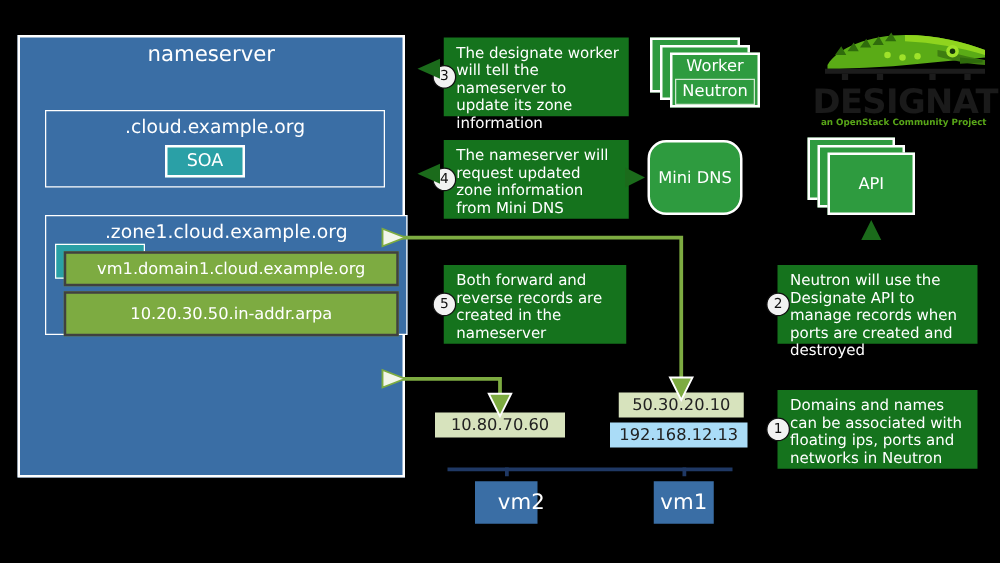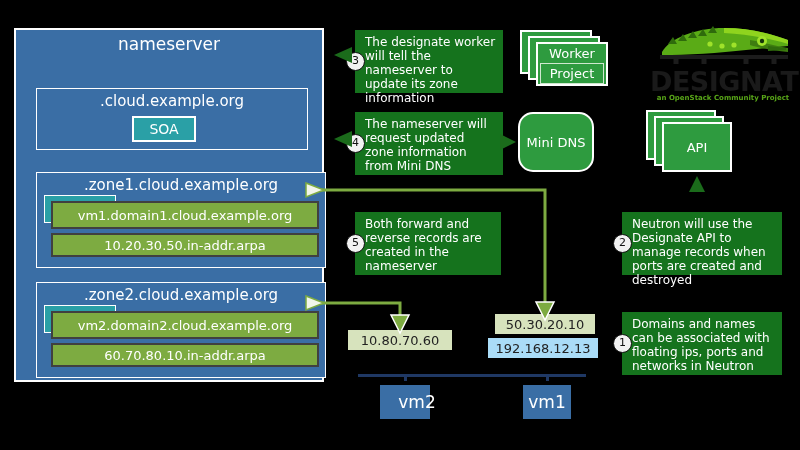--- a/index.html
+++ b/index.html
@@ -21,21 +21,21 @@
 
   #zone1{left:20px;top:142px;width:290px;height:96px;text-decoration:underline;}
   #zone2{left:20px;top:252px;width:290px;height:96px;}
   .ztitle{left:0;top:3px;width:100%;text-align:center;color:#fff;font-size:15px;}
 
   .teal-ghost{background:#2aa0a6;border:1.5px solid #ffffff;
               left:7px;top:22px;width:72px;height:28px;}
   .rec{background:#7dab41;border:2px solid #404040;color:#fff;font-size:13px;
        display:flex;align-items:center;justify-content:center;}
   .rec-fwd{left:14px;top:28px;width:268px;height:28px;}
-  .rec-rev{left:14px;top:60px;width:268px;height:24px;}
+  .rec-rev{left:14px;top:60px;width:268px;height:36px;}
 
   
   .callout{background:#15731d;color:#fff;font-size:12px;line-height:14px;
            padding:5px 7px 5px 10px;}
   .badge{position:absolute;width:17px;height:17px;border-radius:50%;
          background:#f2f2f2;border:1px solid #111;color:#111;font-size:11px;
          line-height:15px;text-align:center;left:-9px;}
   #c3{left:355px;top:30px;width:148px;height:63px;}
   #c4{left:355px;top:112px;width:148px;height:63px;}
   #c5{left:355px;top:212px;width:146px;height:63px;}
@@ -93,26 +93,20 @@
     <div class="abs" id="soa">SOA</div>
   </div>
 
   <div class="abs ns-zone" id="zone1">
     <div class="abs ztitle">.zone1.cloud.example.org</div>
     <div class="abs teal-ghost"></div>
     <div class="abs rec rec-fwd">vm1.domain1.cloud.example.org</div>
     <div class="abs rec rec-rev">10.20.30.50.in-addr.arpa</div>
   </div>
 
-  <div class="abs ns-zone" id="zone2">
-    <div class="abs ztitle">.zone2.cloud.example.org</div>
-    <div class="abs teal-ghost"></div>
-    <div class="abs rec rec-fwd">vm2.domain2.cloud.example.org</div>
-    <div class="abs rec rec-rev">60.70.80.10.in-addr.arpa</div>
-  </div>
 </div>
 
 <div class="abs callout" id="c3">
   <span class="badge" style="top:22px;">3</span>
   <span>The designate worker will tell the nameserver to update its zone information</span>
 </div>
 <div class="abs callout" id="c4">
   <span class="badge" style="top:22px;">4</span>
   <span>The nameserver will request updated zone information from Mini DNS</span>
 </div>
@@ -126,21 +120,21 @@
 </div>
 <div class="abs callout" id="c1">
   <span class="badge" style="top:22px;">1</span>
   <span>Domains and names can be associated with floating ips, ports and networks in Neutron</span>
 </div>
 
 <div class="abs stack-b" id="worker-s1"></div>
 <div class="abs stack-b" id="worker-s2"></div>
 <div class="abs svc" id="worker">
   <div id="worker-label">Worker</div>
-  <div id="backend">Project</div>
+  <div id="backend">Neutron</div>
 </div>
 
 <div class="abs svc" id="minidns">Mini DNS</div>
 
 <div class="abs stack-b" id="api-s1"></div>
 <div class="abs stack-b" id="api-s2"></div>
 <div class="abs svc" id="api">API</div>
 
 <div class="abs" id="logo">
   <svg width="146" height="46" viewBox="0 0 146 46">

